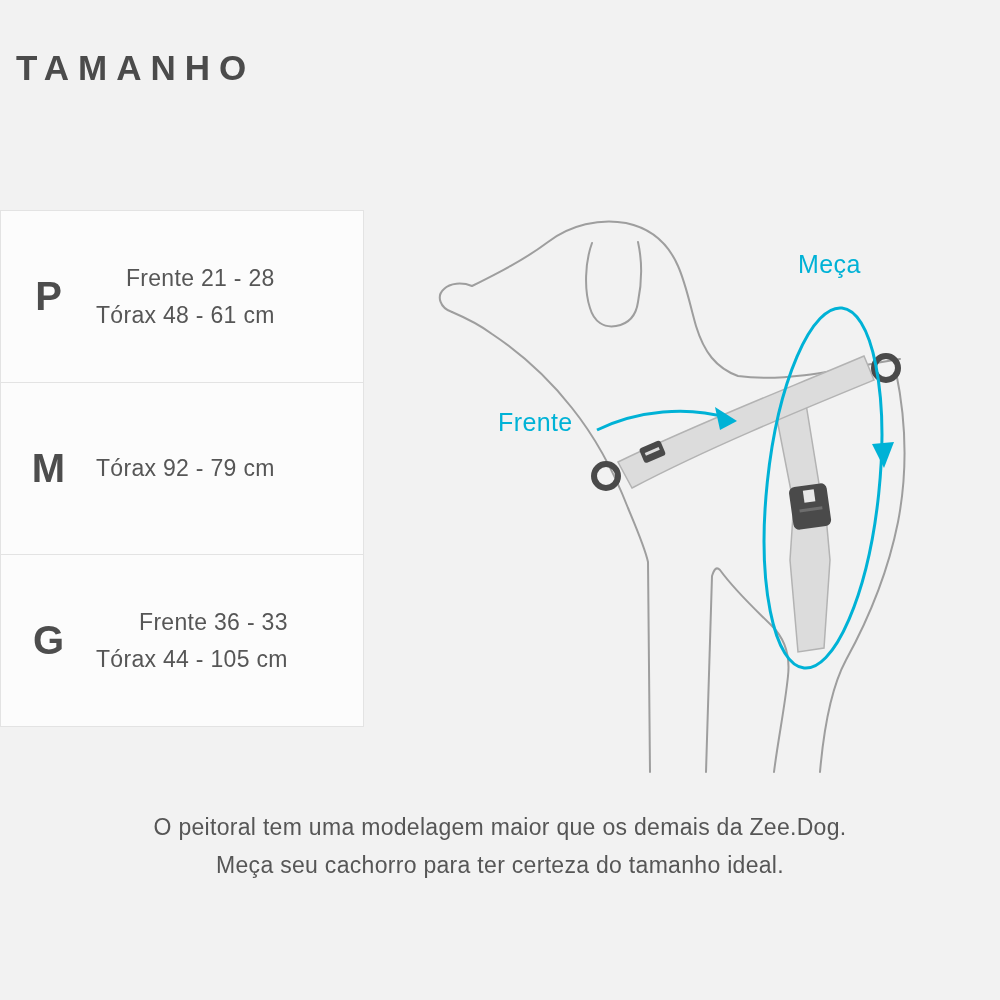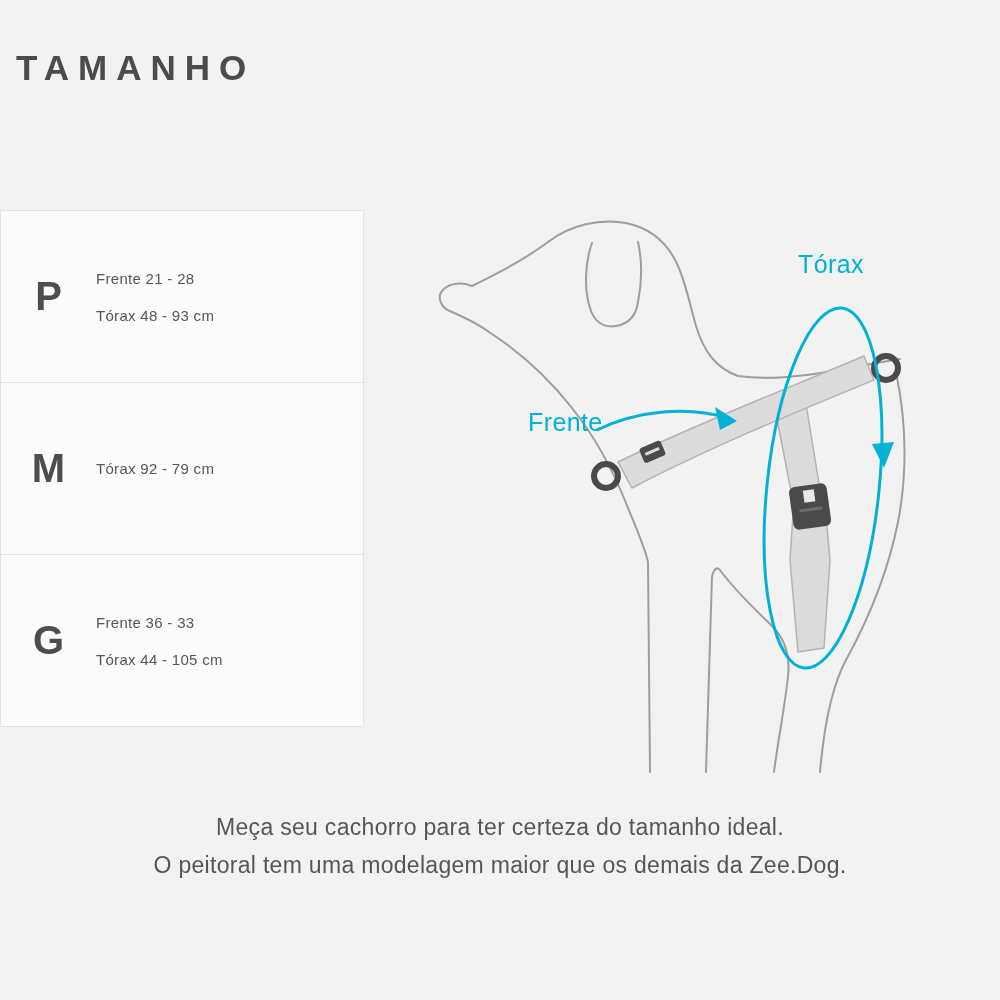--- a/index.html
+++ b/index.html
@@ -34,57 +34,58 @@
   }
   .size-box:first-child{margin-top:0;}
   .size-letter{
     width:95px;
     text-align:center;
     font-size:40px;
     font-weight:bold;
     color:#4d4d4d;
   }
   .size-meas{
-    font-size:15px;
+    font-size:23px;
     line-height:37px;
     color:#565656;
     letter-spacing:.3px;
+    text-align:right;
   }
   .diagram{position:absolute;top:0;left:0;width:1000px;height:1000px;}
   .diagram svg{position:absolute;top:0;left:0;}
   .accent{color:var(--accent);}
   .measure-label{
     position:absolute;
     font-size:25px;
     color:var(--accent);
     letter-spacing:.4px;
     white-space:nowrap;
   }
   .label-torax{left:798px;top:250px;}
-  .label-frente{left:528px;top:408px;}
+  .label-frente{left:498px;top:408px;}
   .footer{
     position:absolute;top:808px;left:0;width:1000px;
     text-align:center;
     font-size:23px;
     line-height:38px;
     color:#565656;
     letter-spacing:.3px;
   }
 </style>
 </head>
 <body style="--accent: #00b2d6;">
 
 <h1 class="page-title">TAMANHO</h1>
 
 <div class="size-table">
   <div class="size-box">
     <span class="size-letter">P</span>
     <div class="size-meas">
       <div>Frente 21 - 28</div>
-      <div>Tórax 48 - 93 cm</div>
+      <div>Tórax 48 - 61 cm</div>
     </div>
   </div>
   <div class="size-box">
     <span class="size-letter">M</span>
     <div class="size-meas">
       <div>Tórax 92 - 79 cm</div>
     </div>
   </div>
   <div class="size-box">
     <span class="size-letter">G</span>
@@ -127,20 +128,20 @@
     </g>
 
     <g class="accent">
       <ellipse cx="823" cy="488" rx="56" ry="181" fill="none" stroke="currentColor" stroke-width="3" transform="rotate(6 823 488)"></ellipse>
       <path d="M 884 468 L 872 444 L 894 442 Z" fill="currentColor" stroke="none"></path>
       <path d="M 597 430 C 638 410 688 406 728 418" fill="none" stroke="currentColor" stroke-width="3"></path>
       <path d="M 737 421 L 715 407 L 720 430 Z" fill="currentColor" stroke="none"></path>
     </g>
   </svg>
 
-  <span class="measure-label label-torax">Tórax</span>
+  <span class="measure-label label-torax">Meça</span>
   <span class="measure-label label-frente">Frente</span>
 </div>
 
 <div class="footer">
+  <div>O peitoral tem uma modelagem maior que os demais da Zee.Dog.</div>
   <div>Meça seu cachorro para ter certeza do tamanho ideal.</div>
-  <div>O peitoral tem uma modelagem maior que os demais da Zee.Dog.</div>
 </div>
 
 </body></html>

